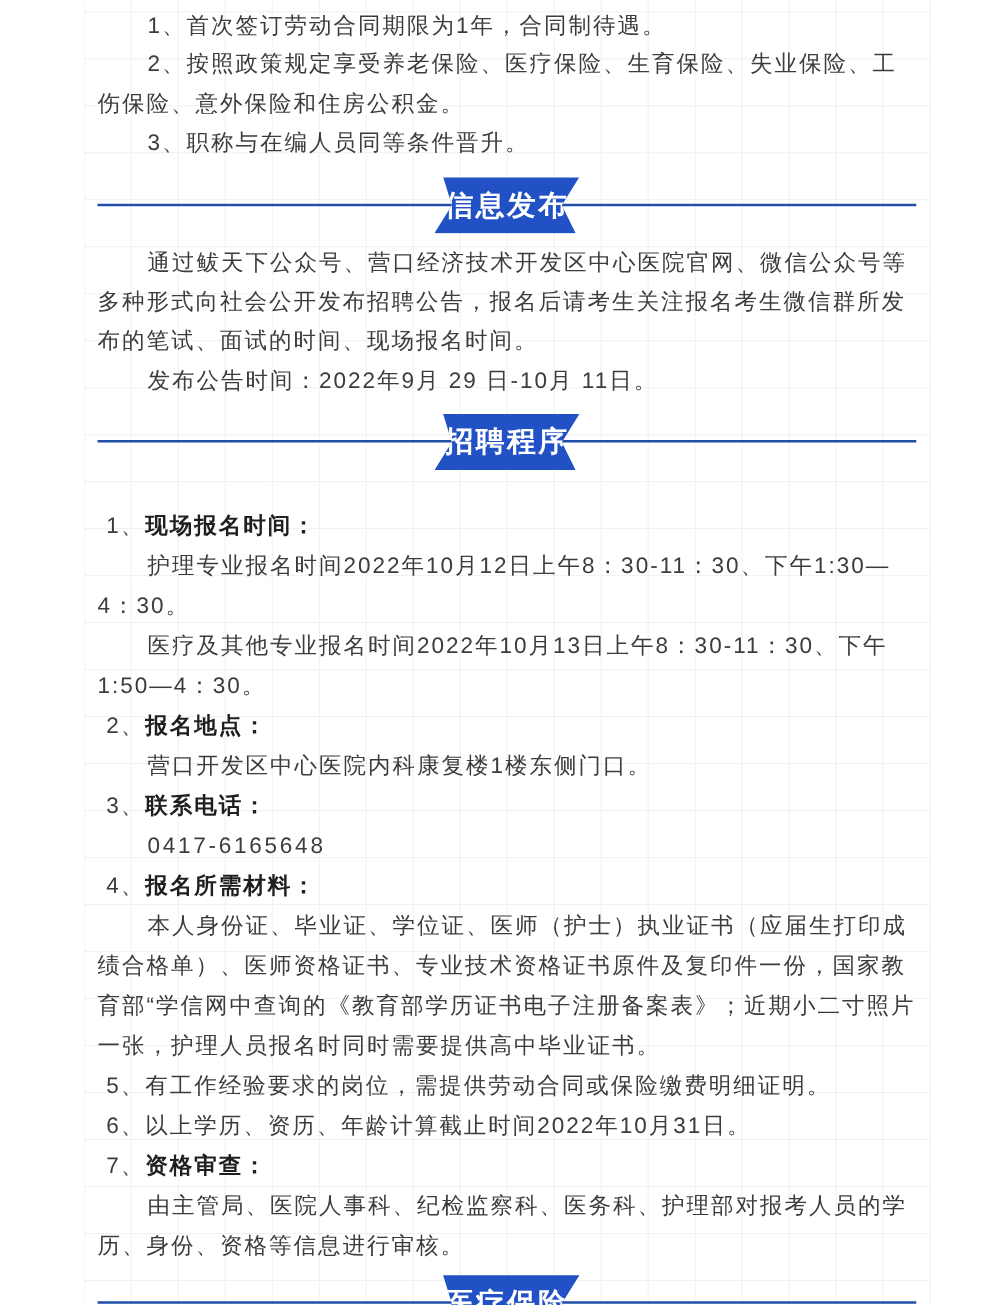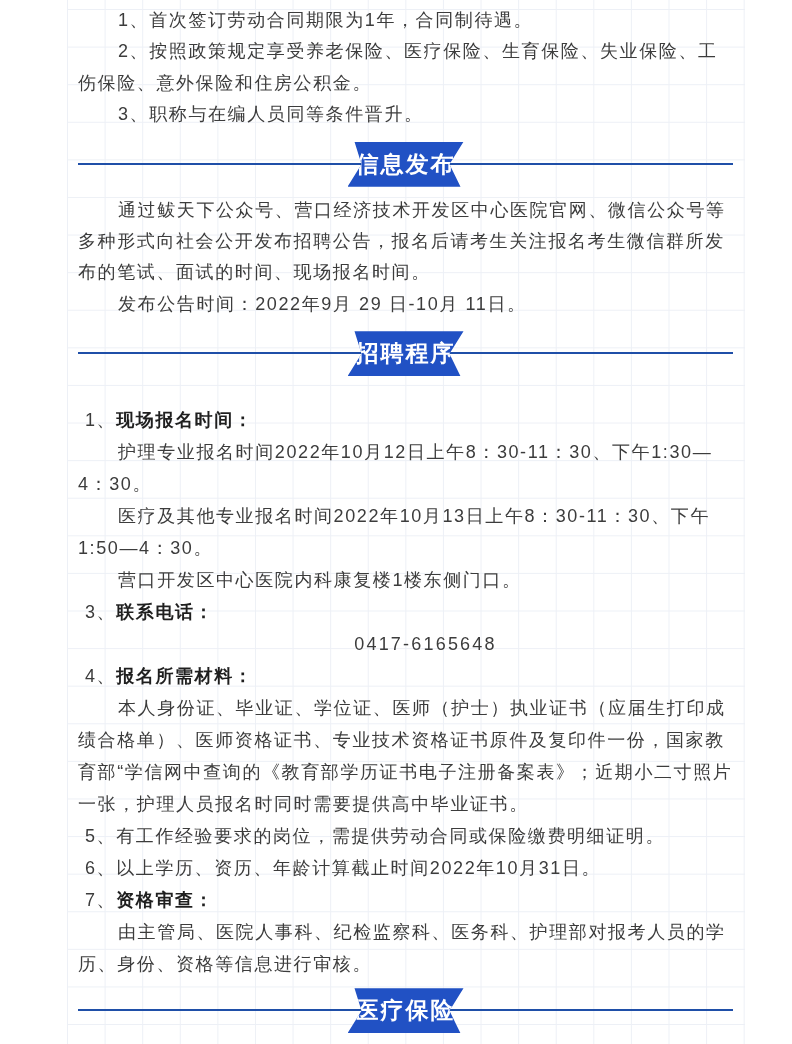--- a/index.html
+++ b/index.html
@@ -26,21 +26,21 @@
     position:relative;
     margin-left:78px;
     width:655px;
     padding-top:5px;
     font-size:18px;
     line-height:31.4px;
     letter-spacing:1.6px;
     color:var(--text,#3c3c3c);
   }
   .para{margin:0;text-indent:40px;}
-  .spaced{letter-spacing:2.2px;text-align:center;}
+  .spaced{letter-spacing:2.2px;}
 
   
   .banner-row{position:relative;height:45px;margin:11px 0 8px;}
   .banner-row.tight-top{margin-top:8px;}
   .banner-line{
     position:absolute;left:0;right:0;top:21px;height:2px;
     background:var(--line-blue,#1f4fa8);
   }
   .ribbon{
     position:absolute;left:50%;top:0;transform:translateX(-50%);
@@ -90,20 +90,23 @@
     </div>
 
     <div class="list">
 
       <p class="item-head">
         <span class="num">1、</span><span>现场报名时间：</span>
       </p>
       <p class="para">护理专业报名时间2022年10月12日上午8：30-11：30、下午1:30—4：30。</p>
       <p class="para">医疗及其他专业报名时间2022年10月13日上午8：30-11：30、下午1:50—4：30。</p>
 
+      <p class="item-head">
+        <span class="num">2、</span><span>报名地点：</span>
+      </p>
       <p class="para">营口开发区中心医院内科康复楼1楼东侧门口。</p>
 
       <p class="item-head">
         <span class="num">3、</span><span>联系电话：</span>
       </p>
       <p class="para spaced">0417-6165648</p>
 
       <p class="item-head">
         <span class="num">4、</span><span>报名所需材料：</span>
       </p>

